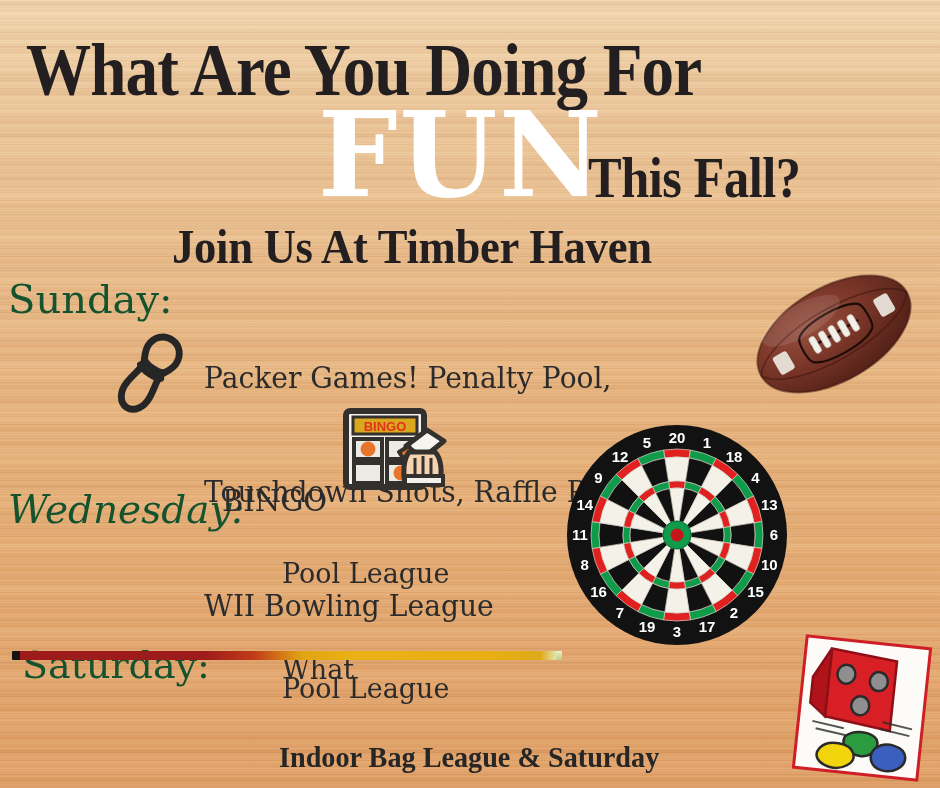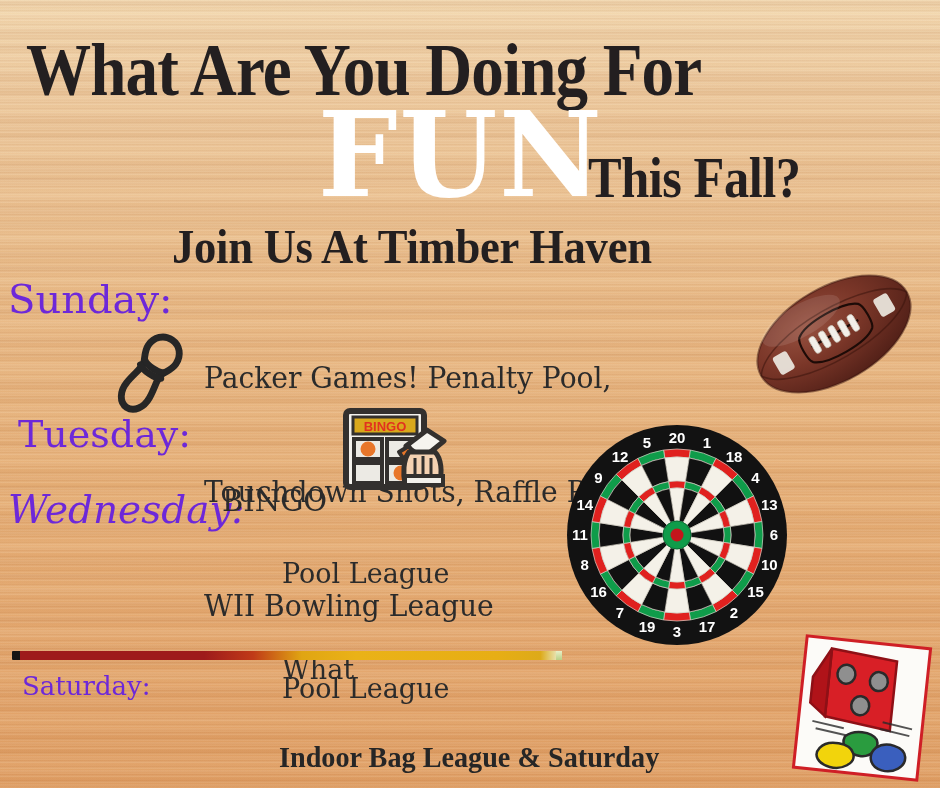--- a/index.html
+++ b/index.html
@@ -103,27 +103,27 @@
     left:172px;top:223px;
     font-family:"Liberation Serif",serif;
     font-weight:bold;font-size:48px;line-height:48px;
     color:#231f20;letter-spacing:-0.3px;
     transform:scaleX(0.93);transform-origin:left top;
   }
 
   
   .day{
     font-family:"DejaVu Serif",serif;
-    color:#6d28d9;font-weight:normal;
+    color:#14532d;font-weight:normal;
   }
   #day-sunday{left:8px;top:279px;font-size:40px;line-height:40px;}
   #day-tuesday{left:18px;top:415px;font-size:38px;line-height:38px;}
   #day-wednesday{left:8px;top:490px;font-size:39px;line-height:39px;font-style:italic;}
   #day-thursday{left:22px;top:593px;font-size:38px;line-height:38px;}
-  #day-saturday{left:22px;top:667px;font-size:26px;line-height:38px;}
+  #day-saturday{left:22px;top:646px;font-size:38px;line-height:38px;}
 
   
   .body-slab{
     font-family:"DejaVu Serif",serif;
     color:#2b2b2b;
   }
   #sunday-text{
     left:204px;top:283px;font-size:29px;line-height:38px;
     transform:scaleX(0.97);transform-origin:left top;
   }
@@ -184,21 +184,20 @@
 
     <div class="tx" id="headline1">What Are You Doing For</div>
 
     <div class="tx" id="fun">FUN</div>
 
     <div class="tx" id="thisfall">This Fall?</div>
 
     <div class="tx" id="joinus">Join Us At Timber Haven</div>
 
     <div class="tx day" id="day-sunday">Sunday:</div>
-    <div class="tx day" id="day-tuesday">Tuesday:</div>
     <div class="tx day" id="day-wednesday">Wednesday:</div>
     <div class="tx day" id="day-saturday">Saturday:</div>
 
     <div class="tx body-slab" id="sunday-text">
       <div>Packer Games! Penalty Pool,</div>
       <div>Touchdown Shots, Raffle Prizes</div>
       <div>WII Bowling League</div>
     </div>
 
     <div class="tx body-slab" id="tuesday-text">

